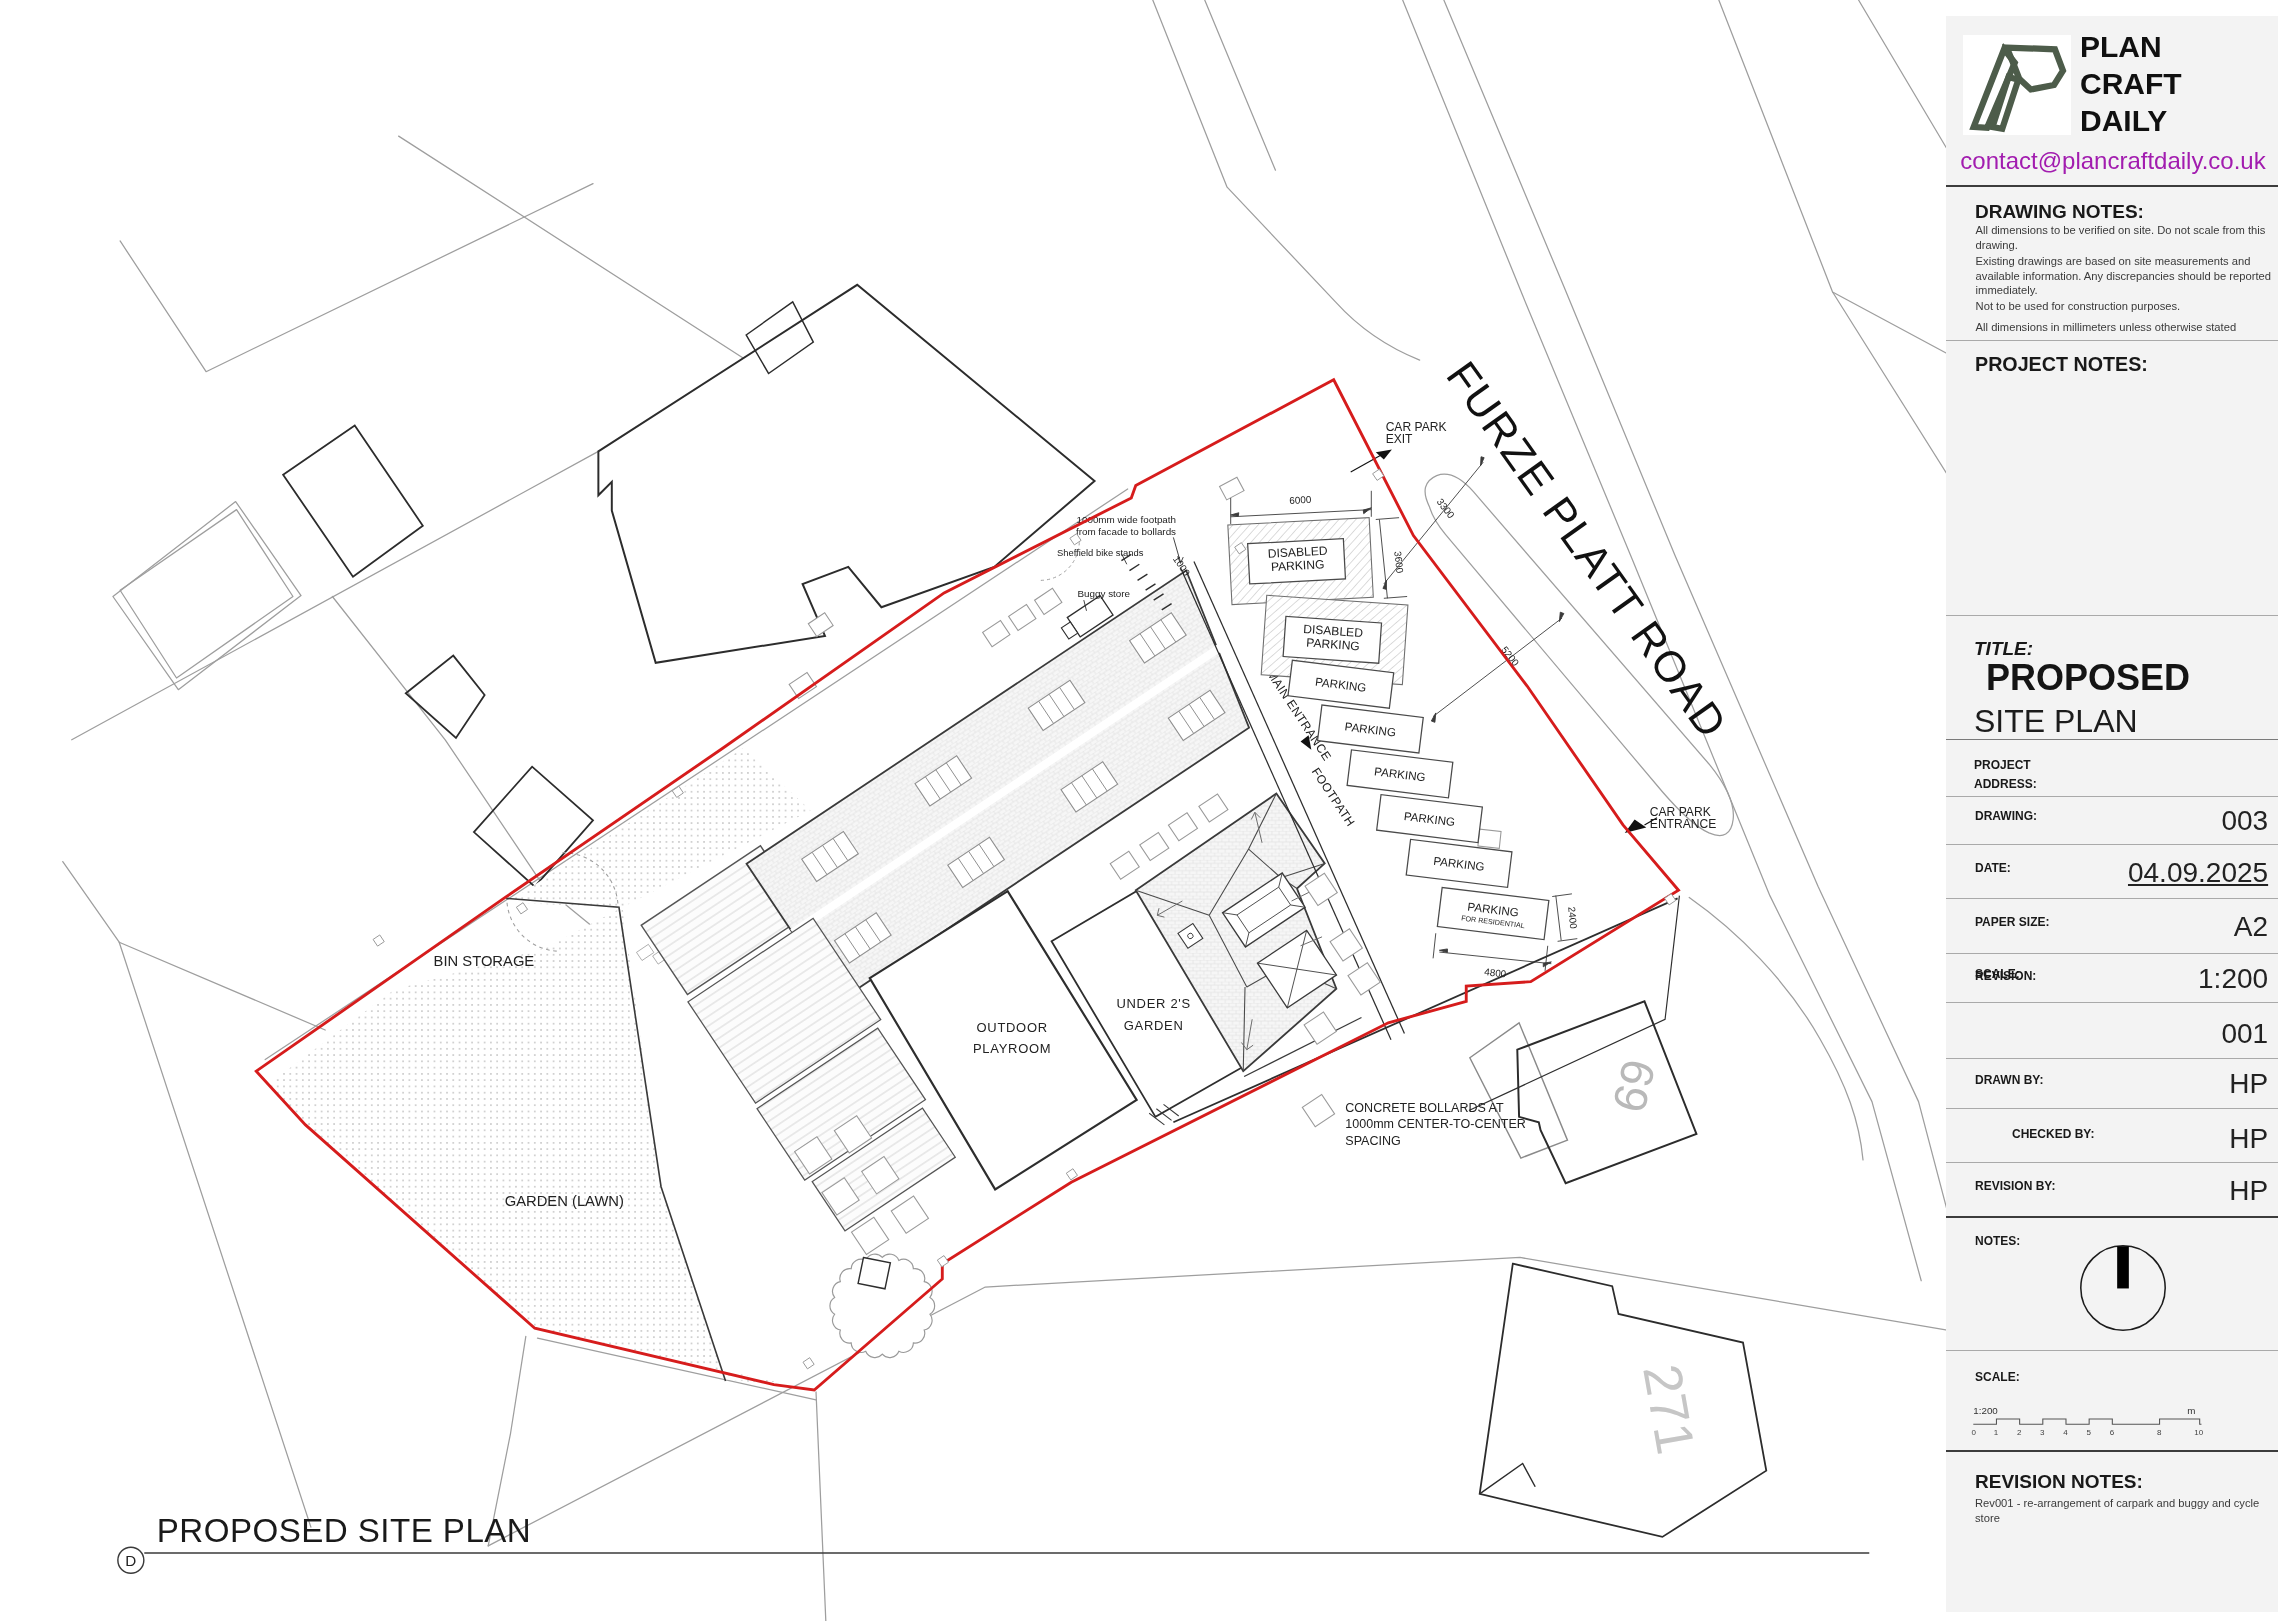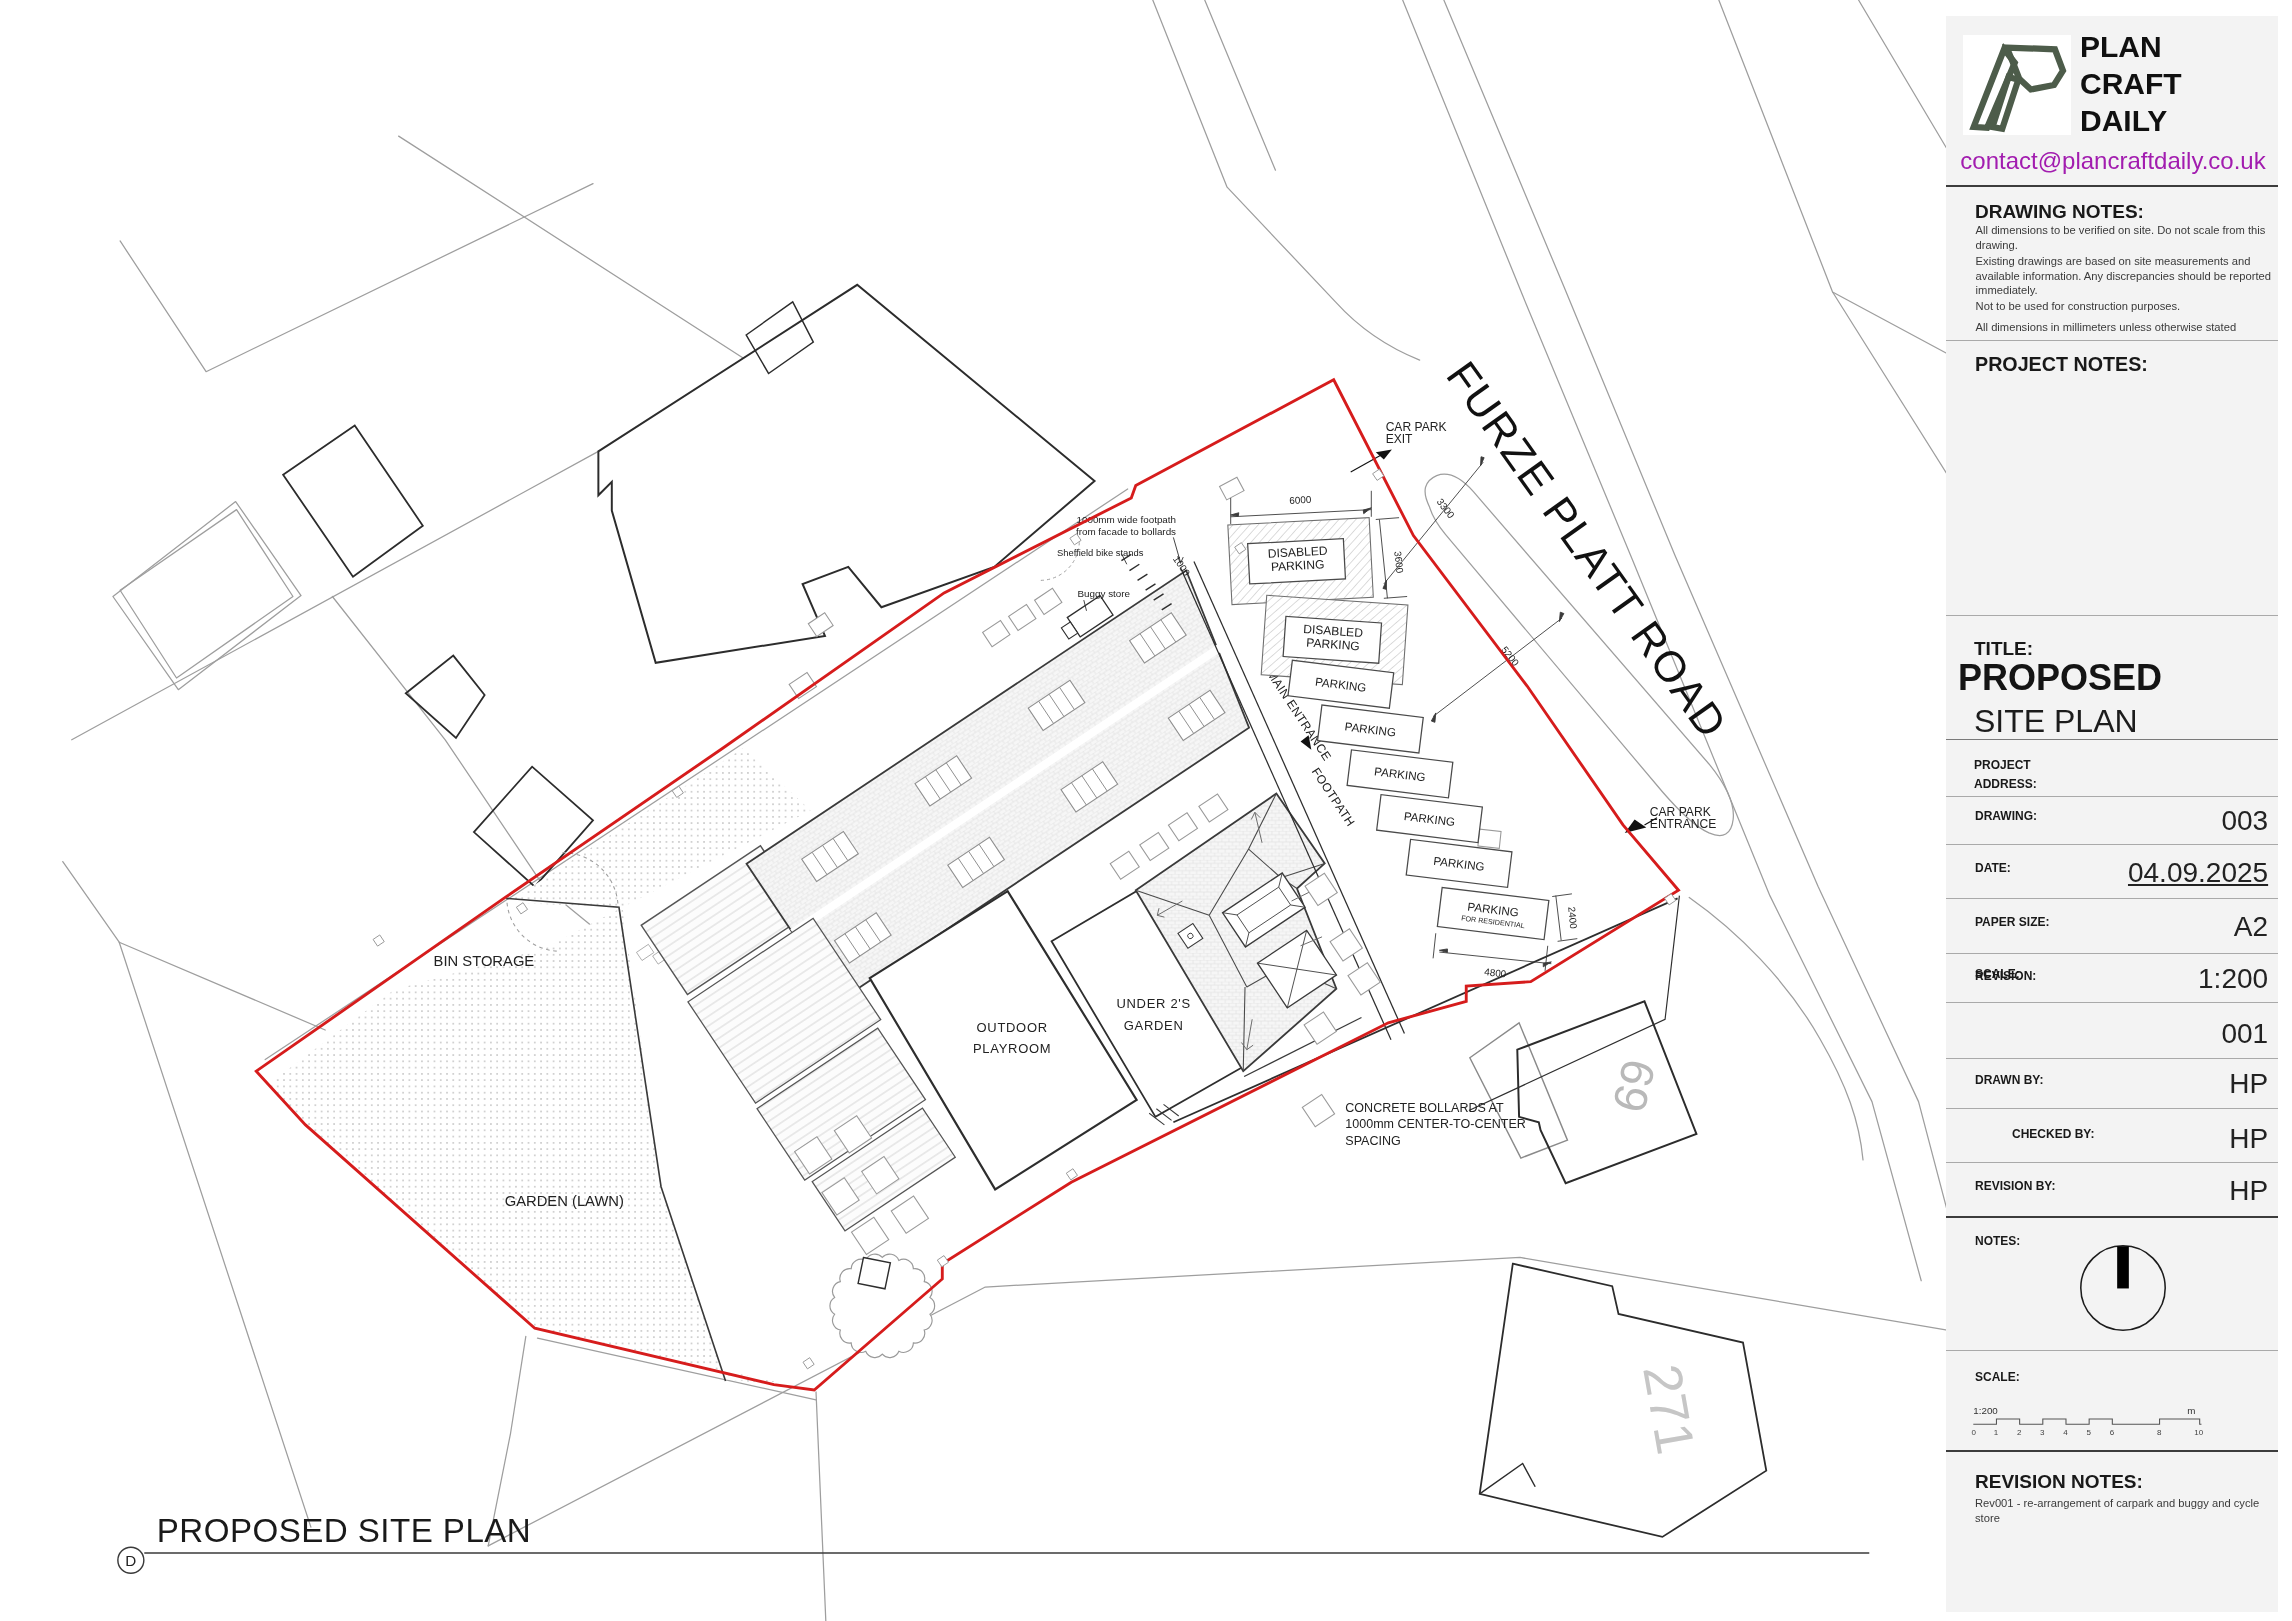--- a/index.html
+++ b/index.html
@@ -418,22 +418,22 @@
   <div class="abs h20" style="left:29px;top:185px;">DRAWING NOTES:</div>
   <div class="abs small" style="left:29.6px;top:207px;">All dimensions to be verified on site. Do not scale from this<br>drawing.</div>
   <div class="abs small" style="left:29.6px;top:238px;">Existing drawings are based on site measurements and<br>available information. Any discrepancies should be reported<br>immediately.</div>
   <div class="abs small" style="left:29.6px;top:283px;">Not to be used for construction purposes.</div>
   <div class="abs small" style="left:29.6px;top:304px;">All dimensions in millimeters unless otherwise stated</div>
   <div class="sep" style="top:324px;"></div>
 
   <div class="abs h20" style="left:29px;top:337px;font-size:19.7px;">PROJECT NOTES:</div>
   <div class="sep" style="top:599px;"></div>
 
-  <div class="abs h20" style="left:28px;top:622px;">TITLE:</div>
-  <div class="abs" style="left:12px;top:641px;font-weight:bold;font-size:36px;color:#141414;">PROPOSED</div>
+  <div class="abs h20" style="left:28px;top:622px;font-style:italic;">TITLE:</div>
+  <div class="abs" style="left:40px;top:641px;font-weight:bold;font-size:36px;color:#141414;">PROPOSED</div>
   <div class="abs" style="left:28px;top:687px;font-size:32px;color:#1c1c1c;">SITE PLAN</div>
   <div class="sep" style="top:723px;border-top-color:#7a7a7a;"></div>
 
   <div class="abs h21" style="left:28px;top:740px;line-height:19px;">PROJECT<br>ADDRESS:</div>
   <div class="sep" style="top:780px;"></div>
 
   <div class="abs h21" style="left:29px;top:793px;">DRAWING:</div>
     <div class="abs val" style="top:789px;">003</div>
   <div class="sep" style="top:828px;"></div>
 

